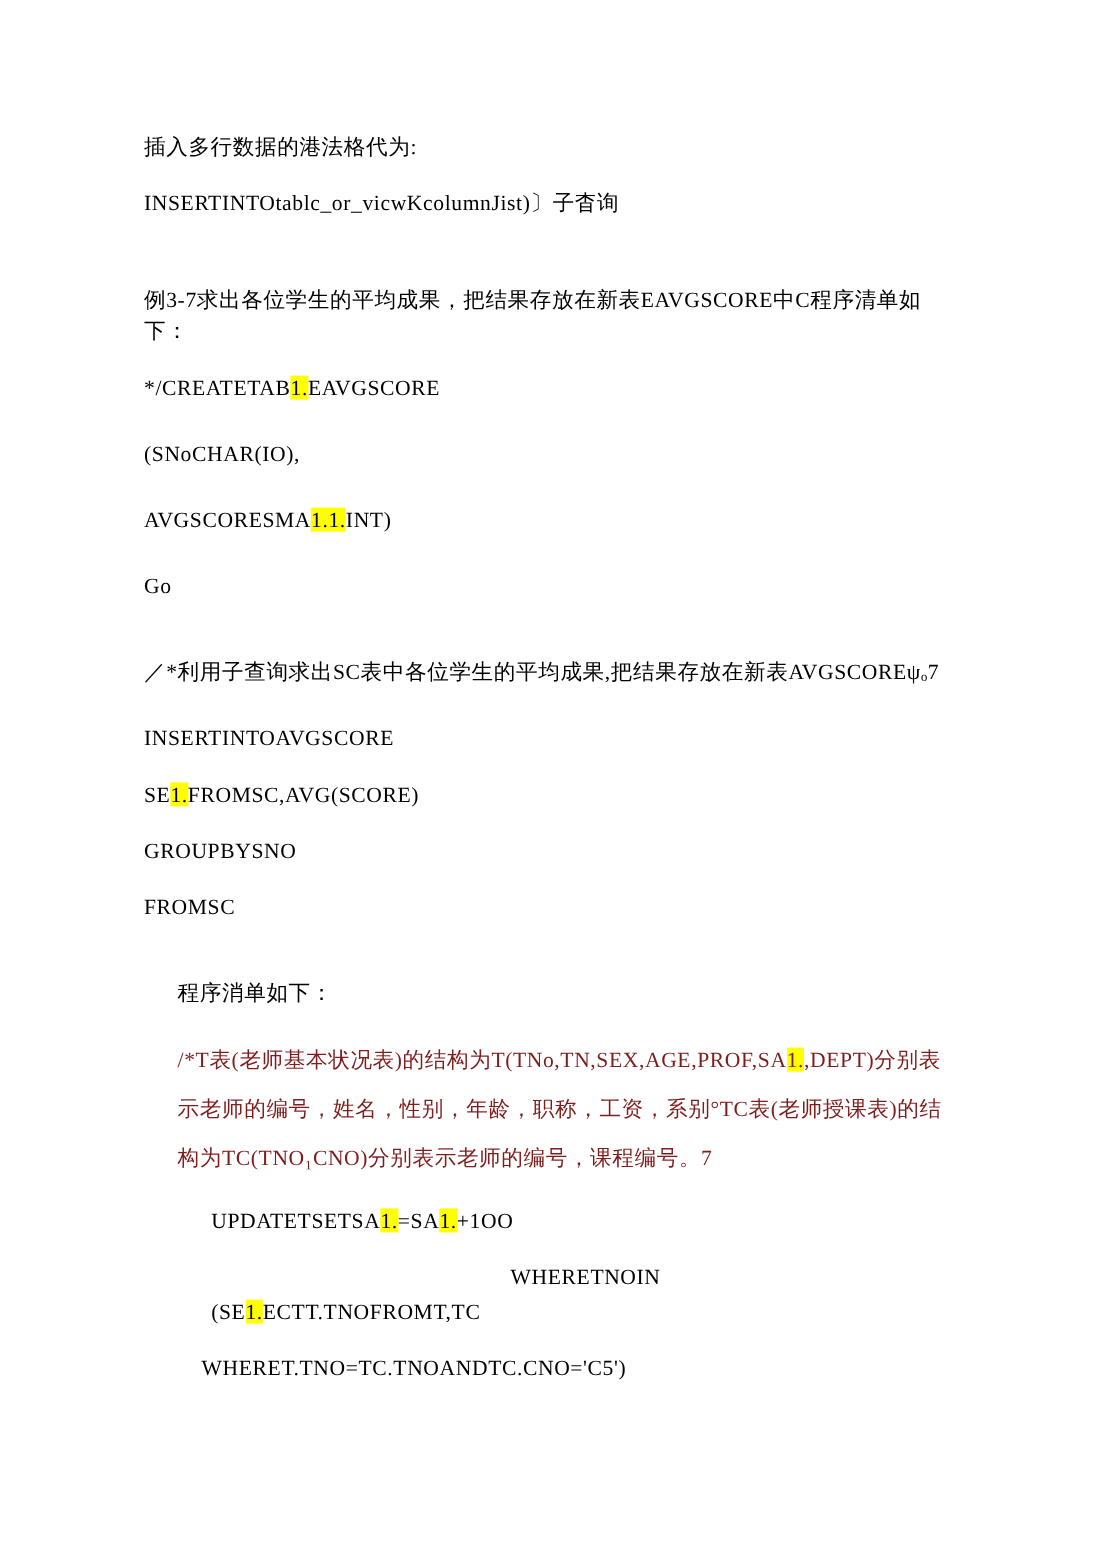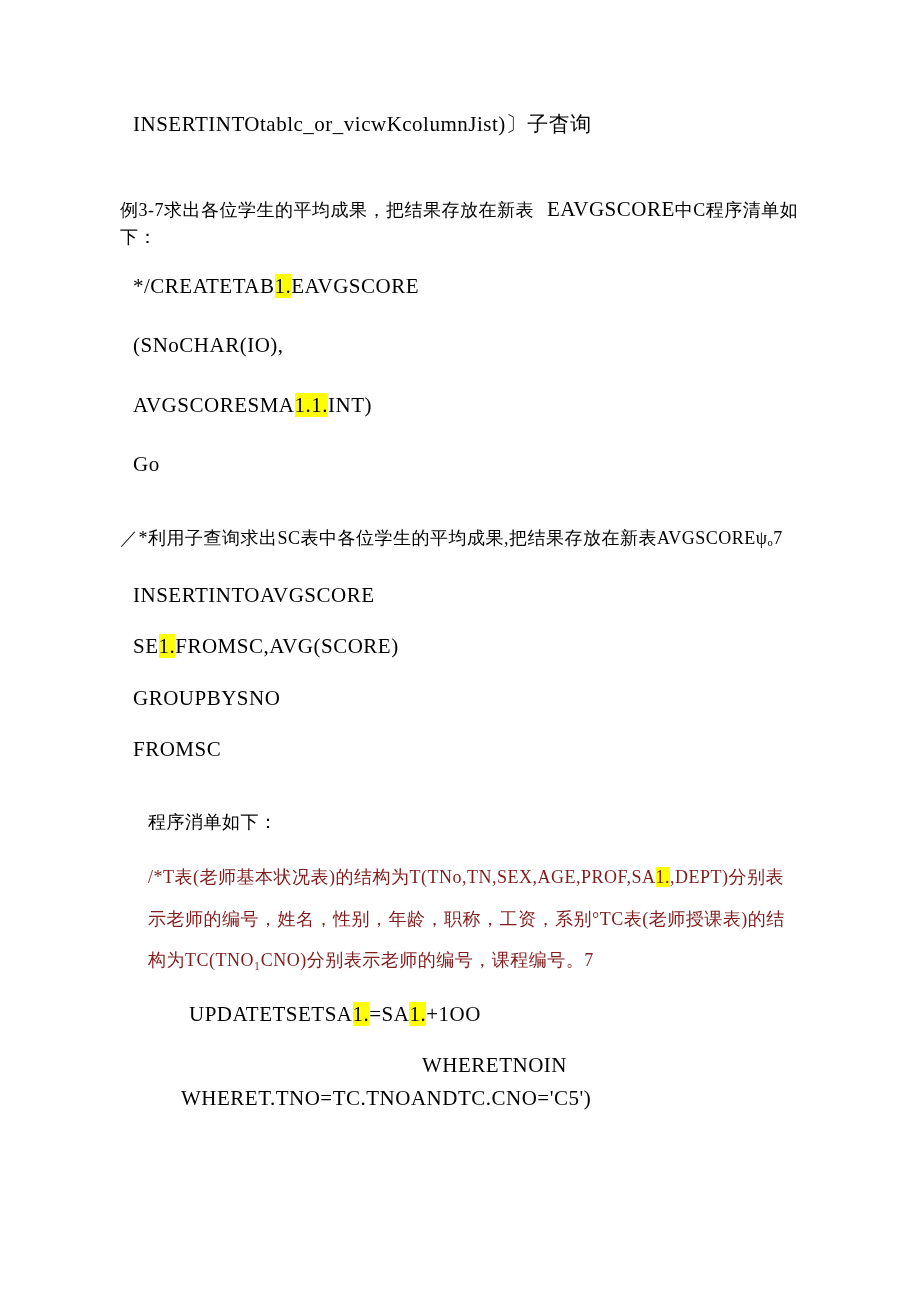--- a/index.html
+++ b/index.html
@@ -22,40 +22,40 @@
     letter-spacing: 0.5px;
   }
   .para {
     font-size: 18px;
     line-height: 2.3;
     margin-bottom: 18px;
     color: #7f1d1d;
     letter-spacing: 0.5px;
   }
   .big {
-    font-size: 21px;
-    margin-left: 13px;
+    font-size: 18px;
   }
   .hl {
     background: #ffff00;
   }
   .indent1 { padding-left: 40px; }
   .indent2 { padding-left: 28px; }
   .indent3 { padding-left: 48px; }
   .indent4 { padding-left: 56px; }
   .red { color: #cc0000; }
   .gap-s { height: 8px; }
   .gap-m { height: 24px; }
   .gap-l { height: 34px; }
 </style>
 </head>
 <body>
 
 <div class="page">
 
+  <div class="line">插入多行数据的港法格代为:</div>
 
   <div class="line big">
     <span>INSERTINTOtablc_or_vicwKcolumnJist)</span><span>〕子杳询</span>
   </div>
 
   <div class="gap-l"></div>
 
   <div class="line">
     <span>例3-7求出各位学生的平均成果，把结果存放在新表</span><span class="big">EAVGSCORE</span><span>中C程序清单如下：</span>
   </div>
@@ -103,16 +103,19 @@
   <div class="para indent2" style="text-indent:0;">
     <span>/*T表(老师基本状况表)的结构为T(TNo,TN,SEX,AGE,PROF,SA</span><span class="hl">1.</span><span>,DEPT)分别表示老师的编号，姓名，性别，年龄，职称，工资，系别°TC表(老师授课表)的结构为TC(TNO₁CNO)分别表示老师的编号，课程编号。7</span>
   </div>
 
   <div class="line big indent4">
     <span>UPDATETSETSA</span><span class="hl">1.</span><span>=SA</span><span class="hl">1.</span><span>+1OO</span>
   </div>
 
   <div class="line big indent4" style="margin-bottom:4px;text-align:center;">WHERETNOIN</div>
 
+  <div class="line big indent4">
+    <span>(SE</span><span class="hl">1.</span><span>ECTT.TNOFROMT,TC</span>
+  </div>
 
   <div class="line big indent3">WHERET.TNO=TC.TNOANDTC.CNO='C5')</div>
 
 </div>
 
 </body></html>

